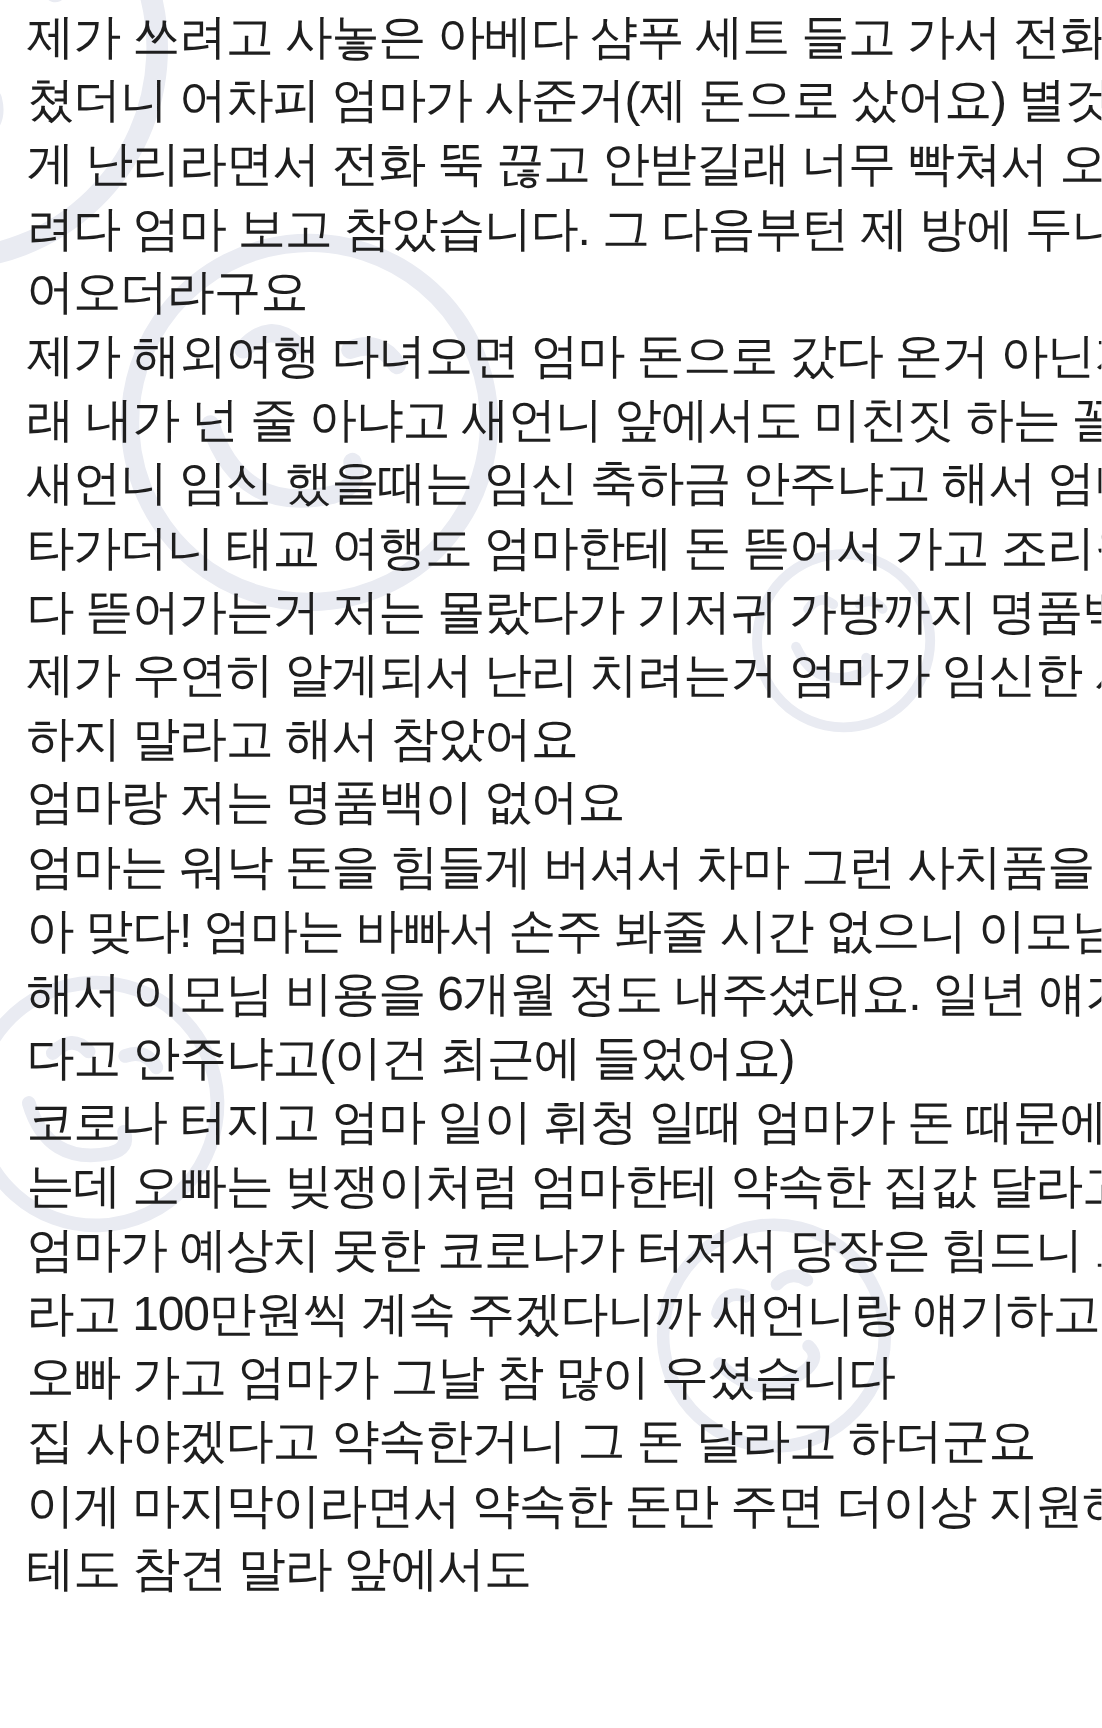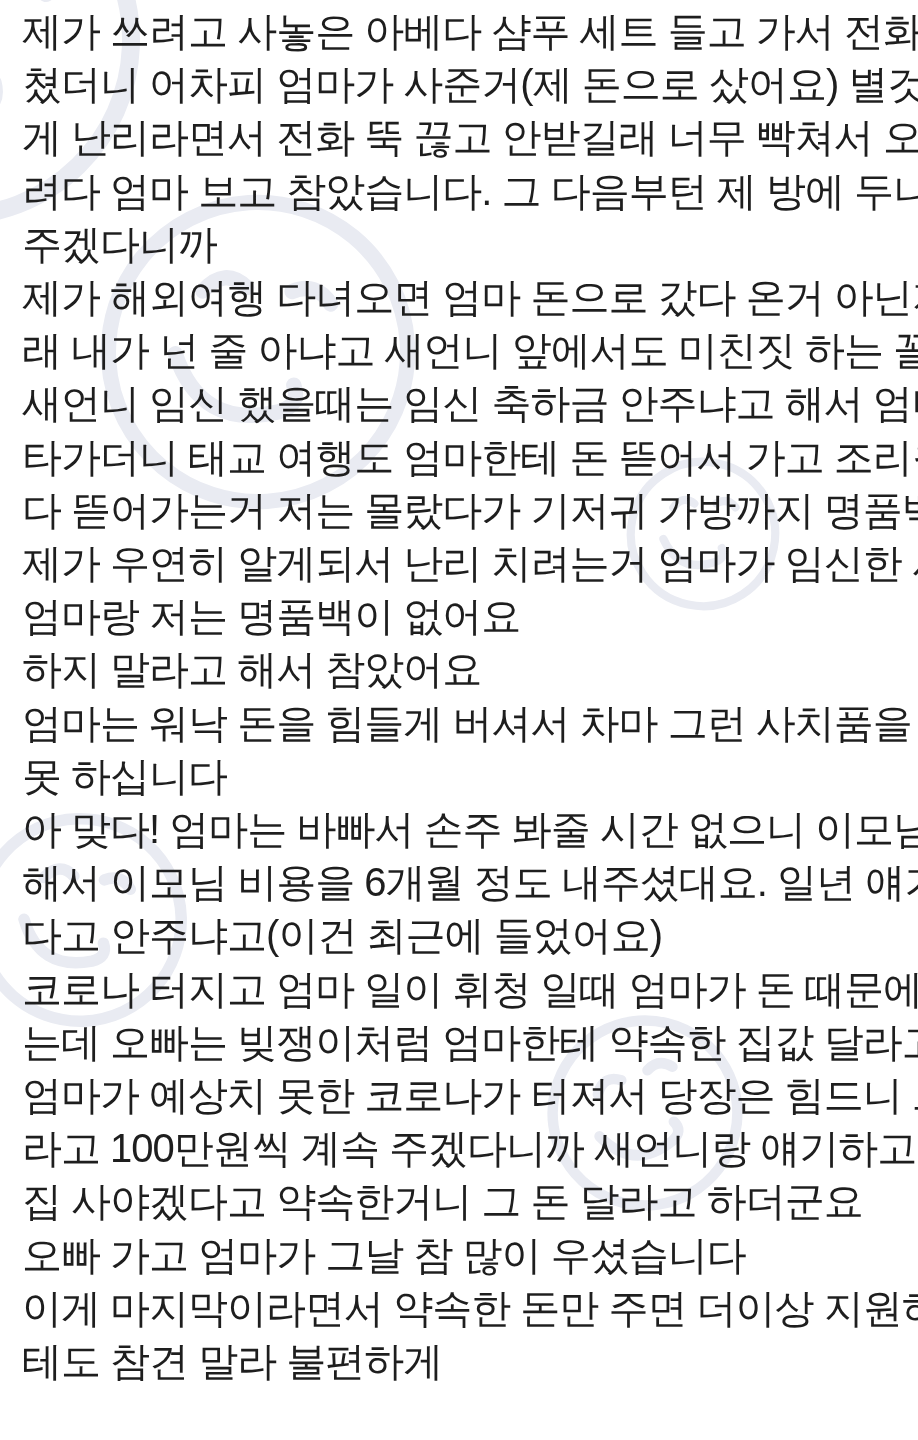--- a/index.html
+++ b/index.html
@@ -94,37 +94,36 @@
         <path d="M54 116 Q 82 154 122 130 Q 134 122 126 112"></path>
       </g>
     </svg>
   </div>
 
   <div class="post-text">
       <div class="line">제가 쓰려고 사놓은 아베다 샴푸 세트 들고 가서 전화로 가져오라고 난리</div>
       <div class="line">쳤더니 어차피 엄마가 사준거(제 돈으로 샀어요) 별것도 아닌걸로 치사하</div>
       <div class="line">게 난리라면서 전화 뚝 끊고 안받길래 너무 빡쳐서 오빠네 집에 찾아 가</div>
       <div class="line">려다 엄마 보고 참았습니다. 그 다음부턴 제 방에 두니 감히 방까진 못 들</div>
-      <div class="line">주겠다니까</div>
+      <div class="line">어오더라구요</div>
       <div class="line">제가 해외여행 다녀오면 엄마 돈으로 갔다 온거 아닌지 의심하고 캐묻길</div>
       <div class="line">래 내가 넌 줄 아냐고 새언니 앞에서도 미친짓 하는 꼴 안보려면 적당히</div>
       <div class="line">새언니 임신 했을때는 임신 축하금 안주냐고 해서 엄마한테 반강제로 돈</div>
       <div class="line">타가더니 태교 여행도 엄마한테 돈 뜯어서 가고 조리원에 육아용품까지</div>
       <div class="line">다 뜯어가는거 저는 몰랐다가 기저귀 가방까지 명품백으로 받아 내려다</div>
       <div class="line">제가 우연히 알게되서 난리 치려는거 엄마가 임신한 사람 마음 불편하게</div>
+      <div class="line">하지 말라고 해서 참았어요</div>
       <div class="line">엄마랑 저는 명품백이 없어요</div>
-      <div class="line">하지 말라고 해서 참았어요</div>
       <div class="line">엄마는 워낙 돈을 힘들게 버셔서 차마 그런 사치품을 본인 손으론 사지</div>
-      <div class="line">못 하십니다</div>
       <div class="line">아 맞다! 엄마는 바빠서 손주 봐줄 시간 없으니 이모님이라도 불러 달라고</div>
       <div class="line">해서 이모님 비용을 6개월 정도 내주셨대요. 일년 얘기하는거 그건 안된</div>
       <div class="line">다고 안주냐고(이건 최근에 들었어요)</div>
       <div class="line">코로나 터지고 엄마 일이 휘청 일때 엄마가 돈 때문에 마음 고생 많으셨</div>
       <div class="line">는데 오빠는 빚쟁이처럼 엄마한테 약속한 집값 달라고 왔어요</div>
       <div class="line">엄마가 예상치 못한 코로나가 터져서 당장은 힘드니 그 집에 2년만 더 살</div>
       <div class="line">라고 100만원씩 계속 주겠다니까 새언니랑 얘기하고 오더니 자기네도</div>
+      <div class="line">오빠 가고 엄마가 그날 참 많이 우셨습니다</div>
       <div class="line">집 사야겠다고 약속한거니 그 돈 달라고 하더군요</div>
-      <div class="line">오빠 가고 엄마가 그날 참 많이 우셨습니다</div>
       <div class="line">이게 마지막이라면서 약속한 돈만 주면 더이상 지원하지 않을테니 저한</div>
-      <div class="line">테도 참견 말라 불편하게</div>
+      <div class="line">테도 참견 말라 앞에서도</div>
     </div>
 
 </div>
 
 </body></html>

